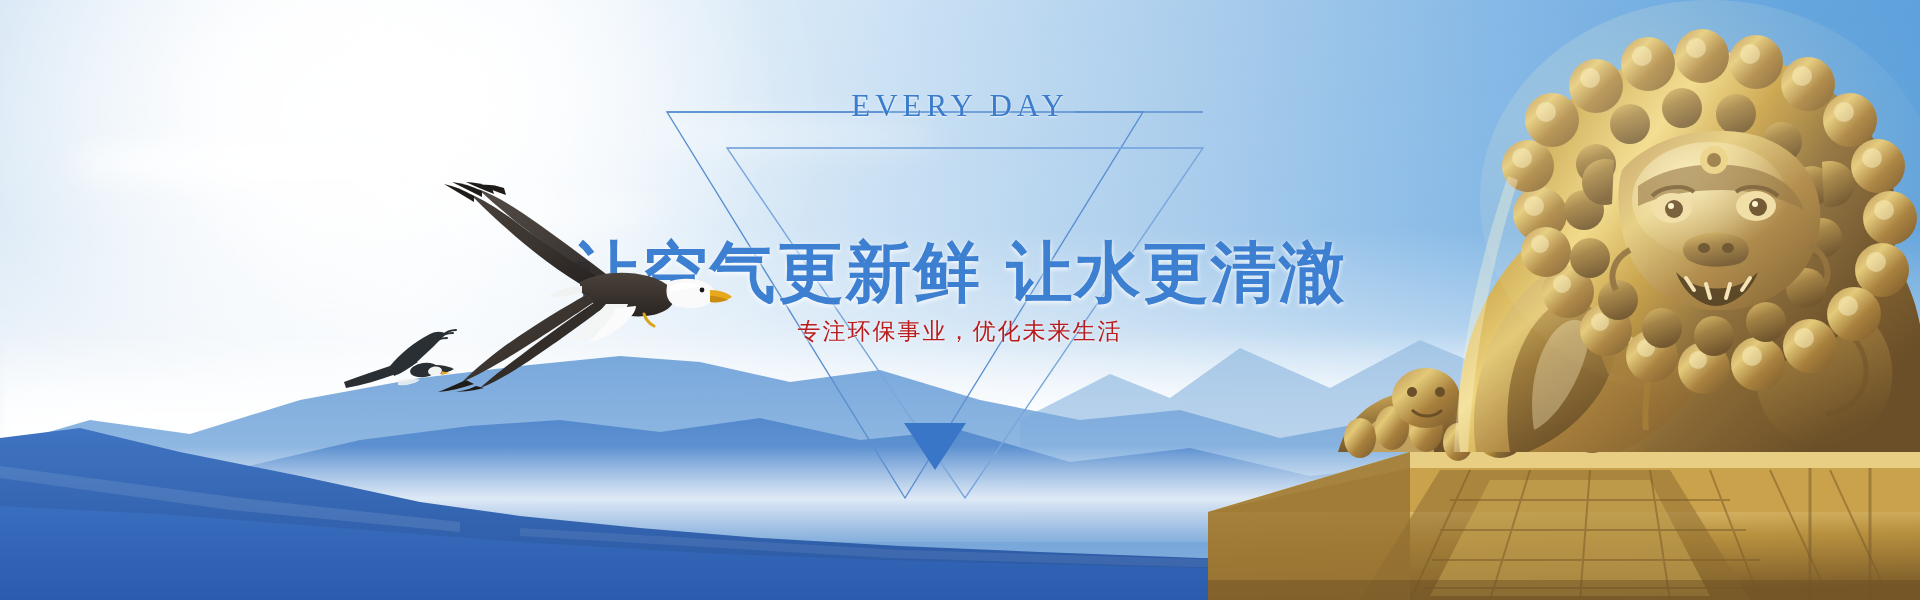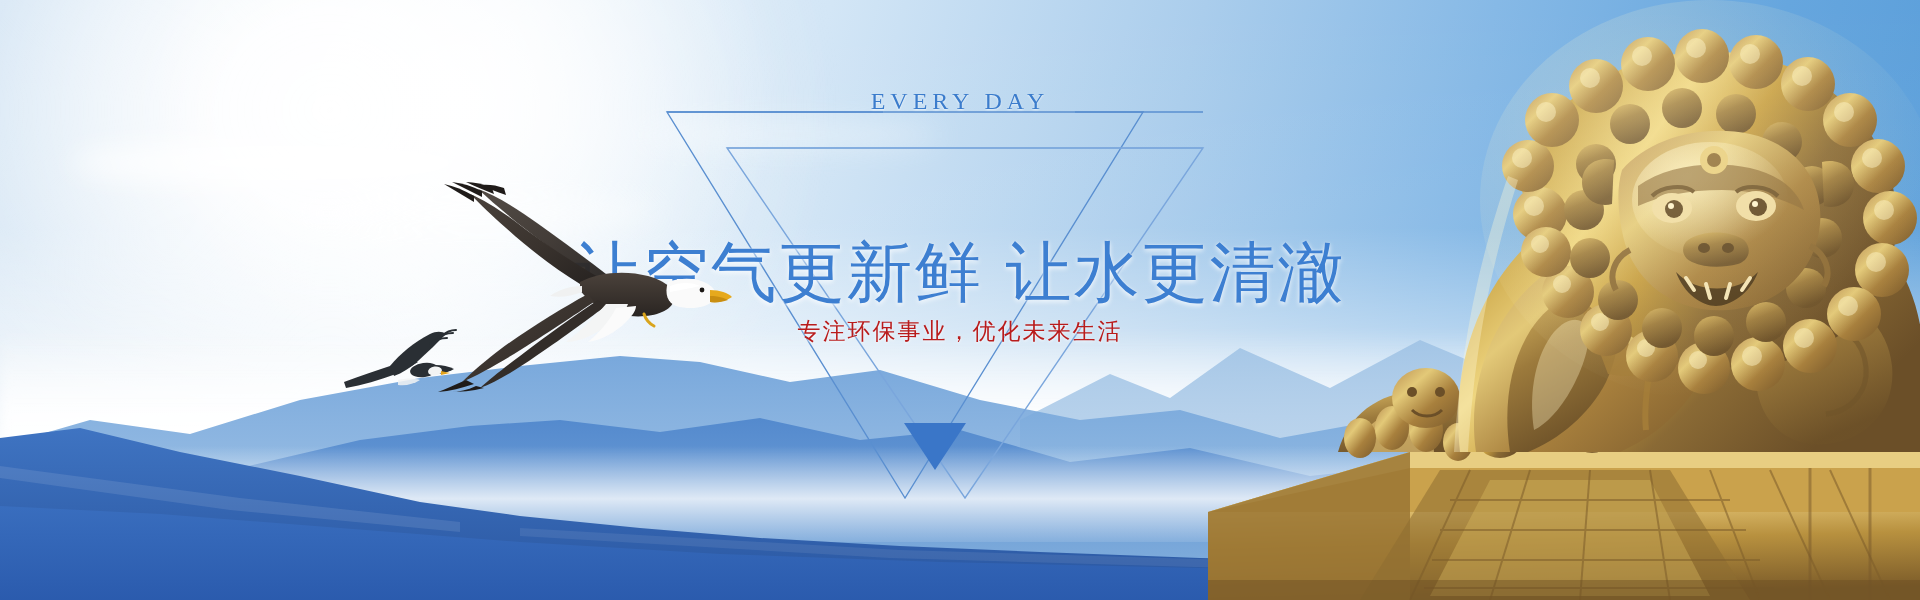--- a/index.html
+++ b/index.html
@@ -93,29 +93,29 @@
     position:absolute; left:655px; top:78px;
     width:620px; height:420px;
   }
   .decor svg{ display:block; overflow:visible; }
 
   
   .eyebrow{
     position:absolute; left:0; top:88px; width:1920px;
     text-align:center;
     font-family:"Liberation Serif", serif;
-    font-size:24px; letter-spacing:5px;
+    font-size:31px; letter-spacing:5px;
     color:#3b7ccc;
     text-shadow:0 1px 2px rgba(255,255,255,0.7);
   }
   .headline{
     position:absolute; left:0; top:228px; width:1920px;
     text-align:center;
     font-family:"DejaVu Sans", sans-serif;
-    font-weight:normal;
+    font-weight:bold;
     font-size:66px;
     letter-spacing:2px;
     color:#3d7fd1;
     text-shadow:0 2px 5px rgba(255,255,255,0.85),
                 0 0 1px rgba(255,255,255,0.9);
     white-space:nowrap;
   }
   .subline{
     position:absolute; left:0; top:316px; width:1920px;
     text-align:center;

